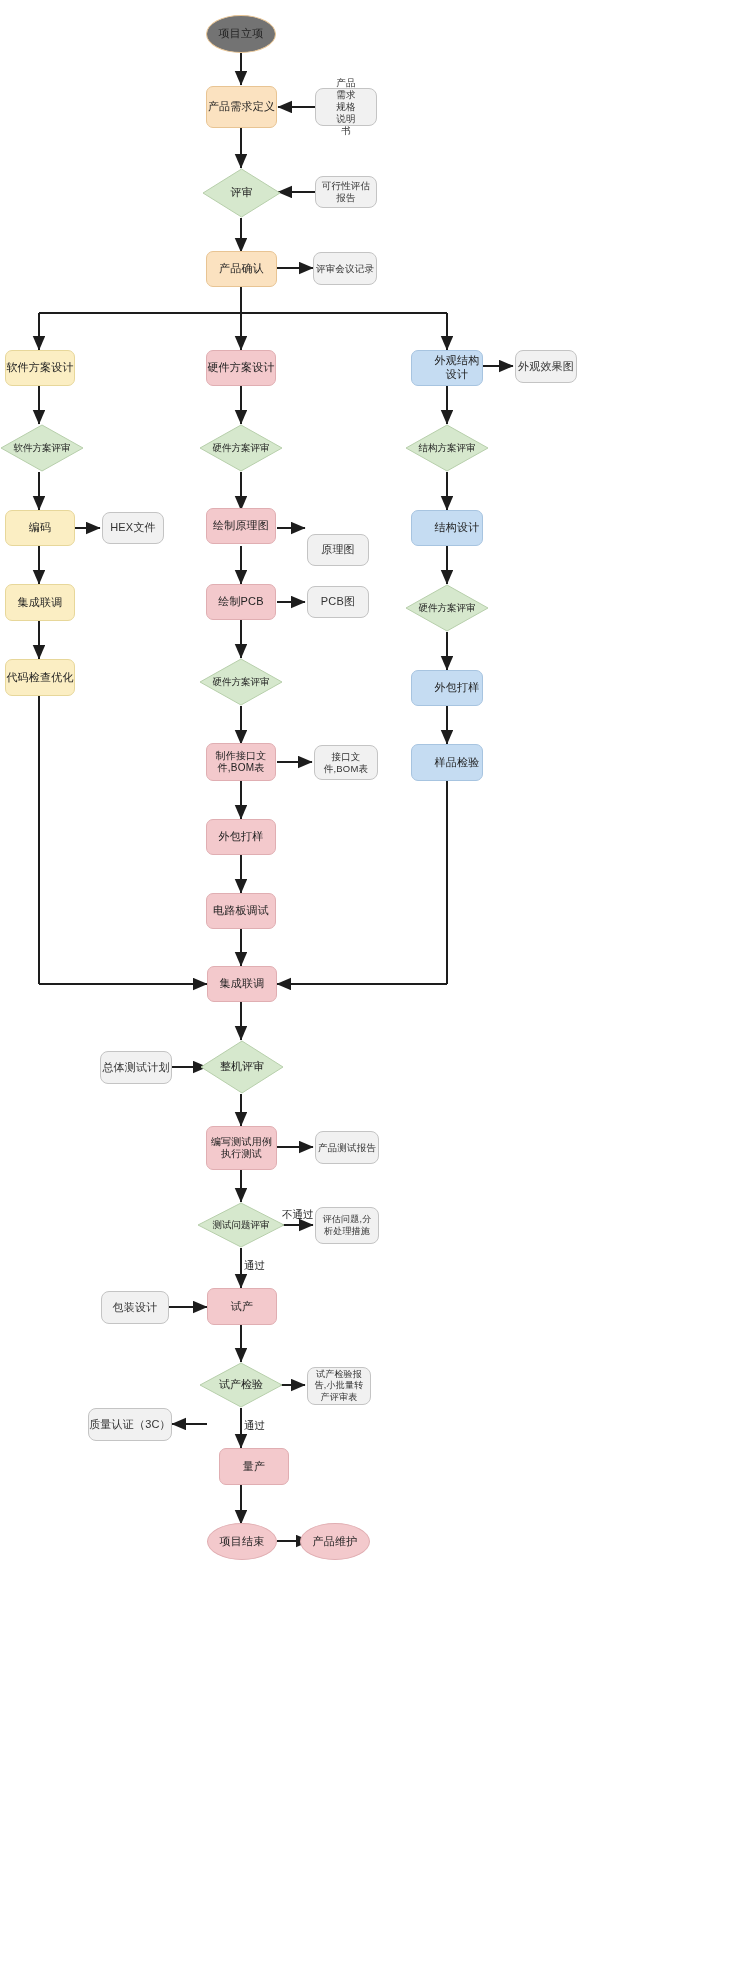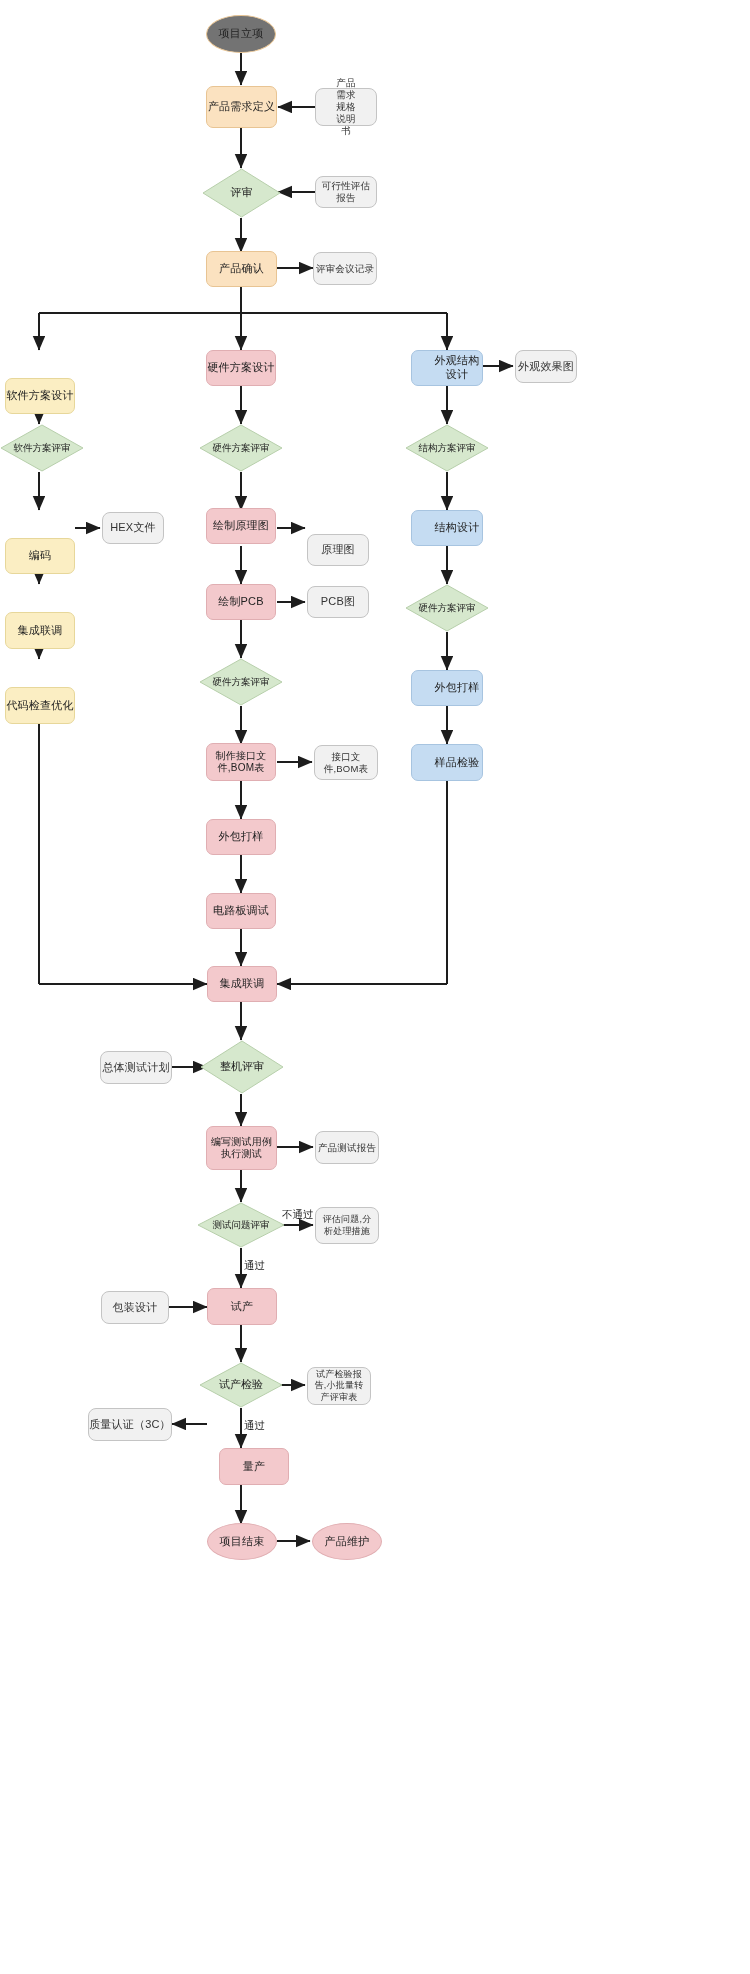--- a/index.html
+++ b/index.html
@@ -36,21 +36,21 @@
     line-height: 1.25;
     color: #222222;
     letter-spacing: 0.2px;
   }
   
   .proc {
     border-radius: 7px;
     border: 1px solid #b9b9b9;
   }
   .proc.orange { background: #fbe2c0; border-color: #e8c493; }
-  .proc.yellow { background: #fbeec3; border-color: #e7d79a; margin-top: 28px; }
+  .proc.yellow { background: #fbeec3; border-color: #e7d79a; }
   .proc.pink   { background: #f3c9cc; border-color: #e0aeb2; }
   .proc.blue   { background: #c5dcf2; border-color: #a7c4e0; padding-left: 20px; }
   .doc {
     border-radius: 8px;
     border: 1px solid #c4c4c4;
     background: #f1f1f1;
     color: #333;
   }
   .term {
     border-radius: 50%;
@@ -386,17 +386,17 @@
   <div class="edge-label" style="left:244px; top:1419px;">通过</div>
 
   <div class="node proc pink" style="left:207px; top:1448px; width:70px; height:37px;margin-left:12px;">
     <span>量产</span>
   </div>
 
   <div class="node term pinkterm" style="left:207px; top:1523px; width:70px; height:37px;">
     <span>项目结束</span>
   </div>
 
-  <div class="node term pinkterm" style="left:312px; top:1523px; width:70px; height:37px;">
+  <div class="node term pinkterm" style="left:300px; top:1523px; width:70px; height:37px;">
     <span>产品维护</span>
   </div>
 
 </div>
 
 </body></html>

